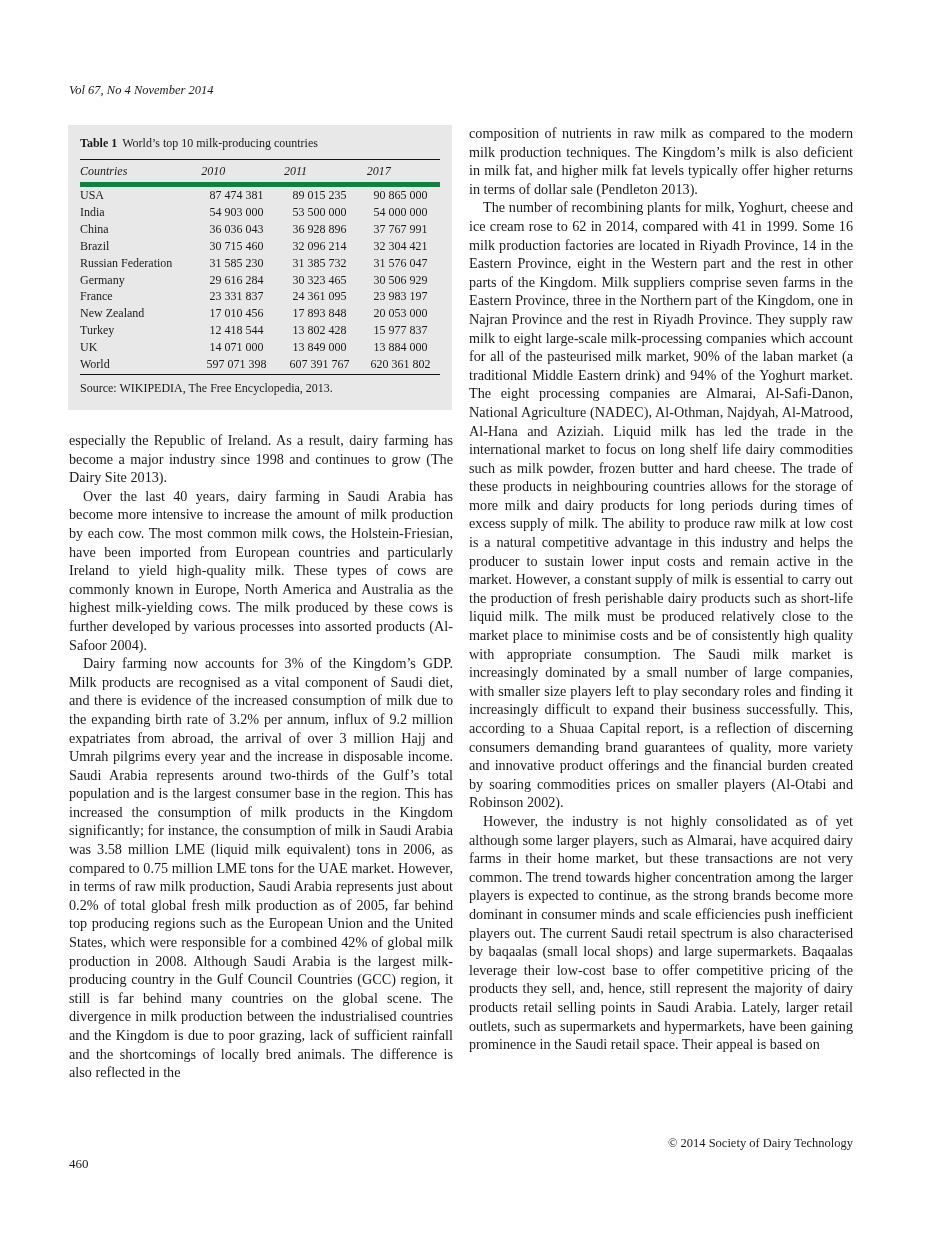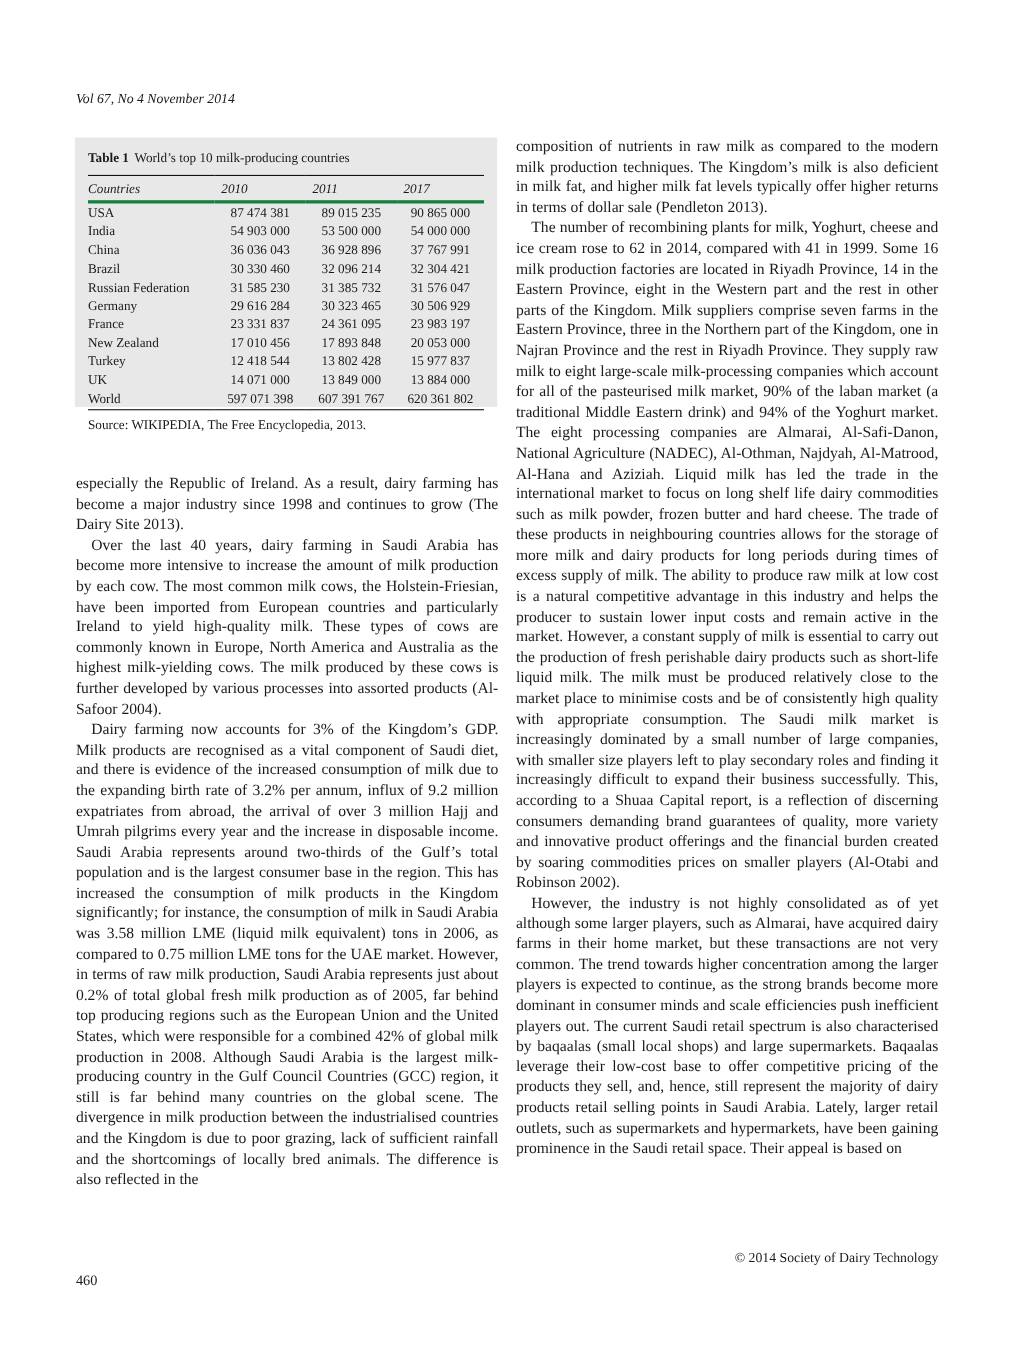--- a/index.html
+++ b/index.html
@@ -6,31 +6,31 @@
   body {
     width: 925px; height: 1243px; position: relative; overflow: hidden;
     font-family: "Liberation Serif", "DejaVu Serif", serif;
     color: #1a1a1a;
   }
   .running-head {
     position: absolute; left: 69px; top: 83px;
     font-size: 12.5px; font-style: italic;
   }
   .table-box {
-    position: absolute; left: 68px; top: 125px; width: 384px; height: 245px;
+    position: absolute; left: 68px; top: 125px; width: 384px; height: 285px;
     background: #e8e8e8; box-sizing: border-box; padding: 11px 12px 0 12px;
   }
   .table-caption { font-size: 12px; margin: 0 0 8px 0; }
   .table-caption b { font-weight: bold; margin-right: 5px; }
   table.data {
     width: 100%; border-collapse: collapse; font-size: 12px;
   }
   table.data thead th {
     font-style: italic; font-weight: normal; text-align: left;
-    border-top: 1.5px solid #111; border-bottom: 3px solid #15803d;
+    border-top: 1.5px solid #111; border-bottom: 5px solid #15803d;
     padding: 4px 0 3px 0;
     margin-top: 12px;
   }
   table.data thead th.num { text-align: left; padding-left: 6px; }
   table.data tbody td { padding: 1px 0 1.5px 0; line-height: 14.4px; }
   table.data tbody td.num { text-align: center; }
   table.data tbody tr:last-child td { border-bottom: 1.5px solid #111; padding-bottom: 3px; }
   .table-source { font-size: 12px; margin-top: 6px; }
 
   .col {
@@ -77,21 +77,21 @@
           <td class="num">54 000 000</td>
         </tr>
         <tr>
           <td>China</td>
           <td class="num">36 036 043</td>
           <td class="num">36 928 896</td>
           <td class="num">37 767 991</td>
         </tr>
         <tr>
           <td>Brazil</td>
-          <td class="num">30 330 460</td>
+          <td class="num">30 715 460</td>
           <td class="num">32 096 214</td>
           <td class="num">32 304 421</td>
         </tr>
         <tr>
           <td>Russian Federation</td>
           <td class="num">31 585 230</td>
           <td class="num">31 385 732</td>
           <td class="num">31 576 047</td>
         </tr>
         <tr>

